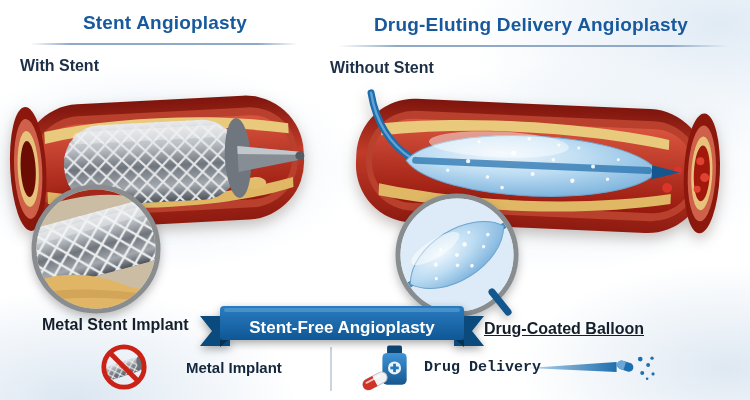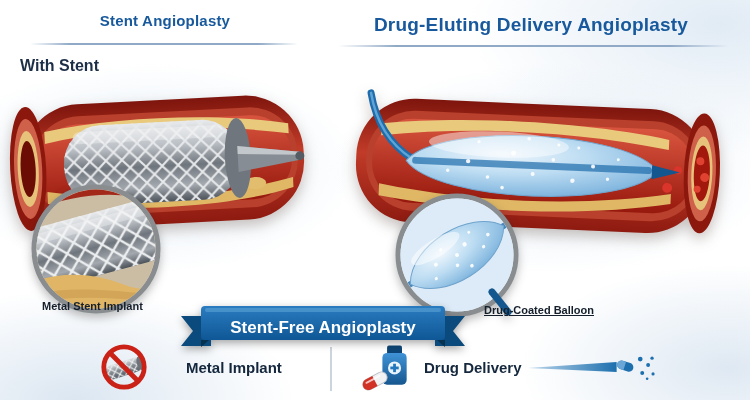--- a/index.html
+++ b/index.html
@@ -13,49 +13,50 @@
     background:
       radial-gradient(ellipse 340px 170px at 10% 100%, rgba(190,210,230,.55), rgba(255,255,255,0) 65%),
       radial-gradient(ellipse 320px 160px at 97% 92%, rgba(190,210,230,.5), rgba(255,255,255,0) 65%),
       radial-gradient(ellipse 420px 220px at 96% 6%, rgba(205,222,238,.6), rgba(255,255,255,0) 60%),
       radial-gradient(ellipse 300px 150px at 20% 42%, rgba(218,232,244,.75), rgba(255,255,255,0) 70%),
       radial-gradient(ellipse 320px 150px at 74% 42%, rgba(218,232,244,.75), rgba(255,255,255,0) 70%),
       #ffffff;
   }
   .abs { position:absolute; }
   .title { font-weight:bold; color:#17599c; text-align:center; letter-spacing:.2px; }
-  .title-left  { left:15px;  top:12px; width:300px; font-size:15px; }
+  .title-left  { left:15px;  top:12px; width:300px; font-size:19px; }
   .title-right { left:326px; top:14px; width:410px; font-size:19px; }
   .rule { height:2px; background:linear-gradient(90deg, rgba(130,160,195,0), #8fa9c6 15%, #8fa9c6 85%, rgba(130,160,195,0)); }
   .rule-left  { left:30px;  top:43px; width:268px; }
   .rule-right { left:338px; top:45px; width:390px; }
   .subtitle { font-weight:bold; color:#1d2f47; text-align:left; font-size:16px; }
   .subtitle-left  { left:20px;  top:57px; width:280px; }
   .subtitle-right { left:330px; top:59px; width:290px; }
   .artery-svg { filter:drop-shadow(0 6px 7px rgba(70,40,25,.28)); z-index:1; }
   .inset-svg  { filter:drop-shadow(0 4px 5px rgba(30,30,30,.3)); z-index:2; }
   .connectors { z-index:1; pointer-events:none; }
-  .inset-label { font-weight:bold; color:#141f2b; font-size:11px; z-index:3; }
-  .banner-wrap { left:181px; top:304px; width:284px; height:46px; z-index:4; filter:drop-shadow(0 3px 4px rgba(0,0,0,.35)); }
+  .inset-label { font-weight:bold; color:#141f2b; font-size:16px; z-index:3;margin-top:16px; }
+  .banner-wrap { left:200px; top:304px; width:284px; height:46px; z-index:4; filter:drop-shadow(0 3px 4px rgba(0,0,0,.35)); }
   .banner-text { font-family:"Liberation Sans", sans-serif; font-weight:bold; font-size:17px; fill:#ffffff; }
   .footer-label { font-weight:bold; font-size:15px; color:#14273d; z-index:3; }
   .footer-divider { left:330px; top:347px; width:2px; height:44px; background:#ccd4dc; z-index:2; }
   svg { display:block; }
 </style>
 </head>
 <body>
 
 <div class="stage">
 
   <div class="abs title title-left">Stent Angioplasty</div>
   <div class="abs title title-right">Drug-Eluting Delivery Angioplasty</div>
   <div class="abs rule rule-left"></div>
   <div class="abs rule rule-right"></div>
 
   <div class="abs subtitle subtitle-left">With Stent</div>
+  <div class="abs subtitle subtitle-right">Without Stent</div>
 
   <svg class="abs connectors" style="left:0;top:0" width="750" height="400" viewBox="0 0 750 400">
     <line x1="160" y1="185" x2="138" y2="208" stroke="#8a8f94" stroke-width="1.5"></line>
     <line x1="470" y1="193" x2="492" y2="216" stroke="#8a8f94" stroke-width="1.5"></line>
   </svg>
 
   <svg class="abs artery-svg" style="left:2px; top:78px" width="318" height="168" viewBox="0 0 318 168">
     <defs>
       <linearGradient id="wallA" x1="0" y1="0" x2="0" y2="1">
         <stop offset="0" stop-color="#7e150d"></stop>
@@ -285,21 +286,21 @@
     <rect x="24" y="12" width="26" height="34" rx="5" fill="url(#bottleGrad)"></rect>
     <circle cx="37" cy="28" r="7" fill="#eaf4fc"></circle>
     <rect x="35.5" y="23.5" width="3" height="9" fill="#2277bd"></rect>
     <rect x="32.5" y="26.5" width="9" height="3" fill="#2277bd"></rect>
     <g transform="rotate(-28 16 42)">
       <rect x="2" y="36" width="28" height="12" rx="6" fill="#f1f2f4" stroke="#b9bec4" stroke-width="1"></rect>
       <path d="M16 36 H8 A6 6 0 0 0 8 48 H16 Z" fill="#d23226"></path>
       <rect x="6" y="38.5" width="18" height="2" rx="1" fill="#ffffff" opacity="0.7"></rect>
     </g>
   </svg>
-  <div class="abs footer-label" style="left:424px; top:359px;">Drug Delivery</div>
+  <div class="abs footer-label" style="left:424px; top:359px;font-family:Liberation Mono, monospace;">Drug Delivery</div>
 
   <svg class="abs" style="left:528px; top:352px; z-index:2" width="128" height="30" viewBox="0 0 130 30">
     <defs>
       <linearGradient id="beamGrad" x1="0" y1="0" x2="1" y2="0">
         <stop offset="0" stop-color="#bcd7ec"></stop>
           <stop offset="1" stop-color="#1d6fae"></stop>
       </linearGradient>
     </defs>
     <polygon points="0,16 90,10 90,20" fill="url(#beamGrad)"></polygon>
     <g transform="rotate(18 100 15)">

